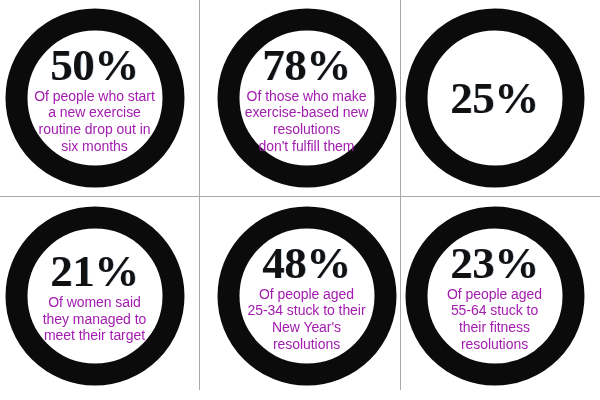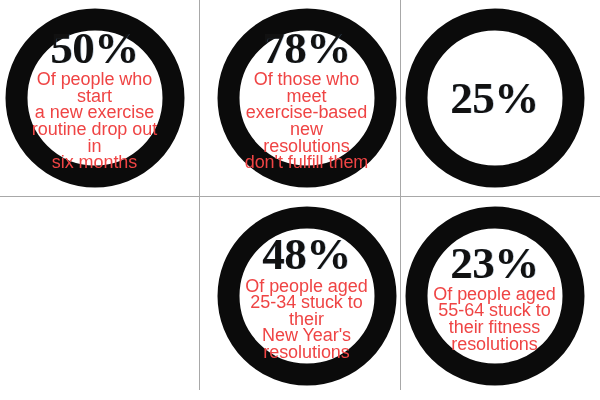--- a/index.html
+++ b/index.html
@@ -83,23 +83,23 @@
     line-height: 0.98;
     color: #111111;
     letter-spacing: -0.5px;
     text-shadow: 0.8px 0.6px 0 rgba(90, 130, 175, 0.42);
     margin-bottom: 1px;
   }
 
   .stat-caption {
     display: block;
     font-family: "Liberation Sans", sans-serif;
-    font-size: 18px;
+    font-size: 14px;
     line-height: 16.6px;
-    color: #ef4444;
+    color: #a21caf;
     white-space: pre-line;
     letter-spacing: -0.05px;
   }
 
   
   .ring-inner.wide { width: 144px; }
 </style>
 </head>
 <body>
 
@@ -118,36 +118,46 @@
 routine drop out in
 six months</span>
       </div>
     </div>
   </div>
 
   <div class="cell r0 c1">
     <div class="ring">
       <div class="ring-inner wide">
         <span class="stat-number">78%</span>
-        <span class="stat-caption">Of those who meet
+        <span class="stat-caption">Of those who make
 exercise-based new
 resolutions
 don't fulfill them</span>
       </div>
     </div>
   </div>
 
   <div class="cell r0 c2">
     <div class="ring">
       <div class="ring-inner">
         <span class="stat-number">25%</span>
       </div>
     </div>
   </div>
 
+  <div class="cell r1 c0">
+    <div class="ring">
+      <div class="ring-inner">
+        <span class="stat-number">21%</span>
+        <span class="stat-caption">Of women said
+they managed to
+meet their target</span>
+      </div>
+    </div>
+  </div>
 
   <div class="cell r1 c1">
     <div class="ring">
       <div class="ring-inner wide">
         <span class="stat-number">48%</span>
         <span class="stat-caption">Of people aged
 25-34 stuck to their
 New Year's
 resolutions</span>
       </div>

